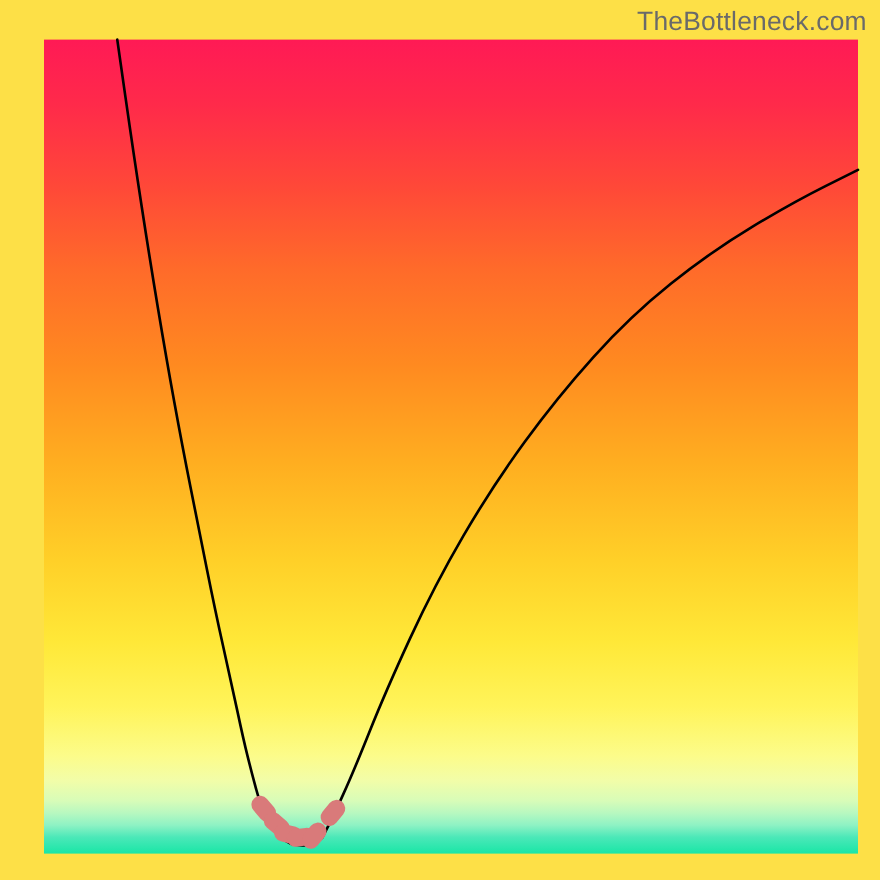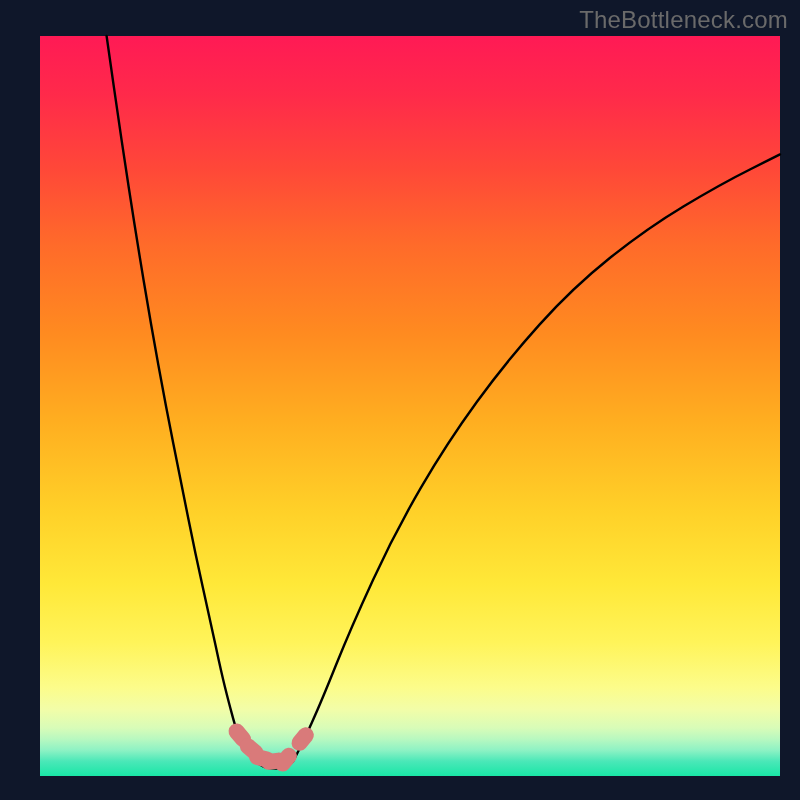--- a/index.html
+++ b/index.html
@@ -8,21 +8,21 @@
     width: 800px;
     height: 800px;
     background: #000;
     overflow: hidden;
     font-family: Arial, Helvetica, sans-serif;
   }
   .frame {
     position: absolute;
     left: 0; top: 0;
     width: 800px; height: 800px;
-    background: #0f172a;
+    background: #fde047;
   }
   .plot {
     position: absolute;
     left: 40px;
     top: 36px;
     width: 740px;
     height: 740px;
     background: linear-gradient(to bottom,
       #ff1a55 0%,
       #ff2a4a 8%,

